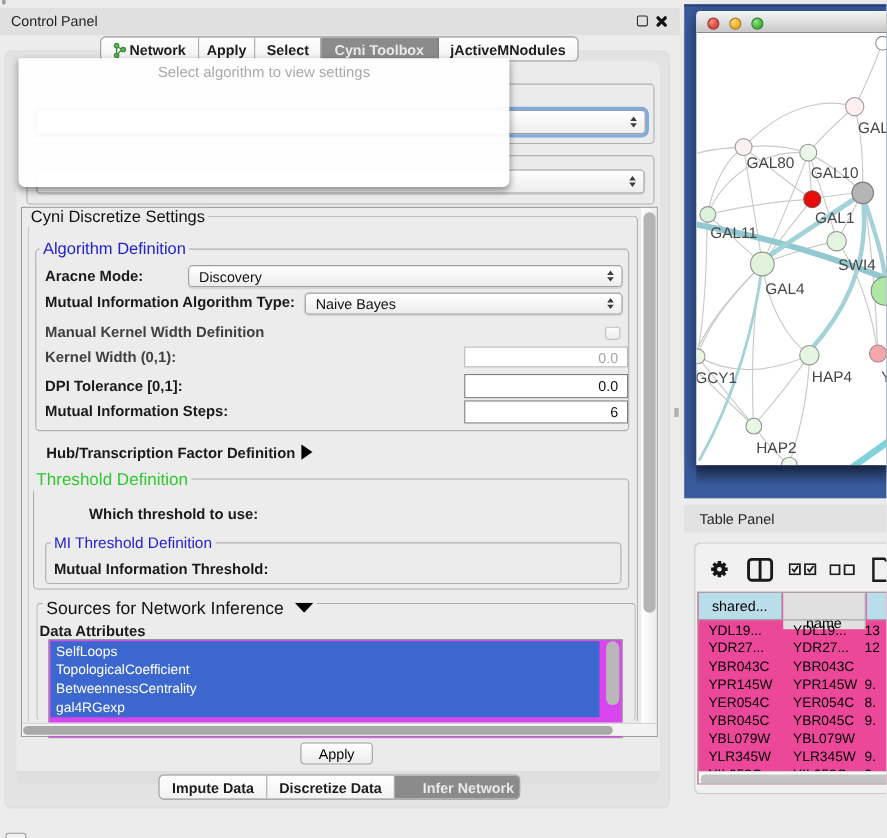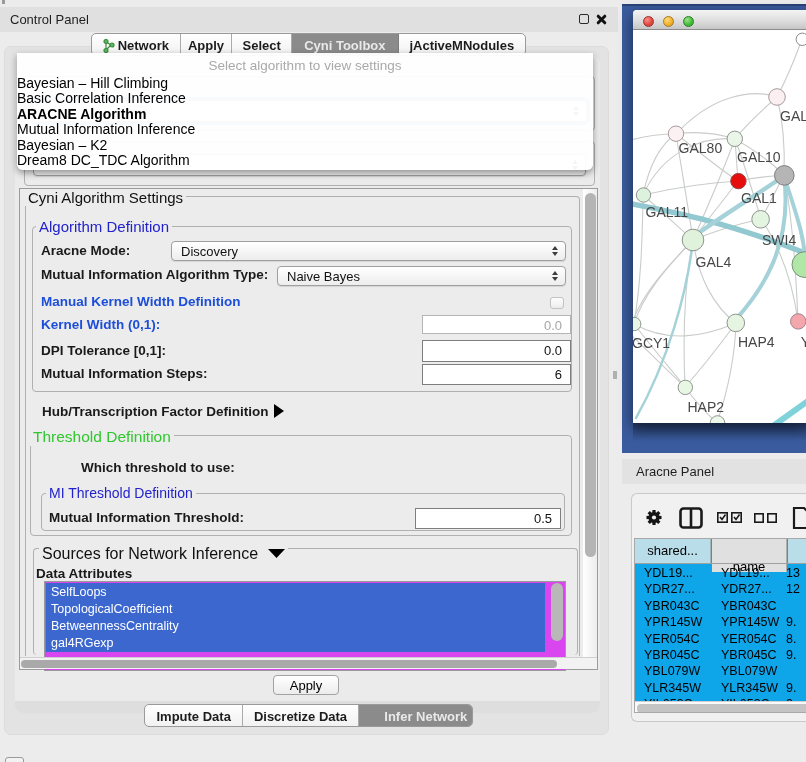--- a/index.html
+++ b/index.html
@@ -8,21 +8,21 @@
 .abs { position:absolute; }
 
 .tabgroup { display:flex; height:23px; border:1px solid #9a9a9a; border-radius:5px; overflow:hidden; background:linear-gradient(#ffffff,#f1f1f1); }
 .tab { display:flex; align-items:center; justify-content:center; padding-top:2px; font-size:13px; font-weight:bold; color:#1c1c1c; border-right:1px solid #aaaaaa; white-space:nowrap; }
 .tab:last-child { border-right:none; }
 .tab.sel { background:#8b8b8b; color:#e9e9e9; border-right-color:#7d7d7d; }
 
 .group { position:absolute; border:1px solid #b0b0b0; border-radius:4px; }
 .gtitle { position:absolute; background:#ececec; font-size:15px; padding:0 3px; white-space:nowrap; color:#111; }
 .lbl { position:absolute; font-size:13.5px; font-weight:bold; color:#1a1a1a; white-space:nowrap; }
-.lbl.dis { color:#1d4ed8; }
+.lbl.dis { color:#404040; }
 
 .combo { position:absolute; background:linear-gradient(#ffffff,#ededed); border:1px solid #9f9f9f; border-radius:4px; box-shadow:0 1px 1px rgba(0,0,0,0.1); font-size:13px; color:#111; display:flex; align-items:center; padding-left:9px; }
 .combo .arr { position:absolute; right:5px; top:0; bottom:0; width:10px; display:flex; flex-direction:column; align-items:center; justify-content:center; gap:2px; }
 .tri-u { width:0; height:0; border-left:3.5px solid transparent; border-right:3.5px solid transparent; border-bottom:4.5px solid #3c3c3c; }
 .tri-d { width:0; height:0; border-left:3.5px solid transparent; border-right:3.5px solid transparent; border-top:4.5px solid #3c3c3c; }
 .field { position:absolute; background:#fff; border:1px solid #7e7e7e; font-size:13px; color:#111; text-align:right; padding:2px 8px 0 0; }
 .field.dis { border:1px solid #b5b5b5; color:#a5a5a5; }
 </style>
 </head>
 <body>
@@ -68,21 +68,21 @@
   <div class="combo" style="left:33px;top:154px;width:553px;height:22px;">
       <span class="arr">
         <span class="tri-u"></span>
         <span class="tri-d"></span>
       </span>
     </div>
 
   <div class="abs" style="left:19px;top:188px;width:579px;height:482px;border:1px solid #9b9b9b;background:#ececec;"></div>
 
   <div class="group" style="left:25px;top:196px;width:555px;height:460px;border-bottom:none;border-radius:4px 4px 0 0;"></div>
-  <div class="gtitle" style="left:25px;top:189px;">Cyni Algorithm Settings</div>
+  <div class="gtitle" style="left:25px;top:189px;">Cyni Discretize Settings</div>
 
   <div class="group" style="left:32px;top:226px;width:540px;height:166px;"></div>
   <div class="gtitle" style="left:36px;top:218px;color:#2222cc;">Algorithm Definition</div>
 
   <div class="lbl" style="left:41px;top:243px;">Aracne Mode:</div>
   <div class="combo" style="left:171px;top:241px;width:395px;height:20px;">Discovery<span class="arr">
         <span class="tri-u"></span>
         <span class="tri-d"></span>
       </span></div>
 
@@ -108,21 +108,20 @@
   <div class="abs" style="left:274px;top:404px;width:0;height:0;border-top:7px solid transparent;border-bottom:7px solid transparent;border-left:10px solid #000;"></div>
 
   <div class="group" style="left:30px;top:435px;width:542px;height:101px;"></div>
   <div class="gtitle" style="left:30px;top:428px;color:#2ec82e;font-size:15.5px;">Threshold Definition</div>
 
   <div class="lbl" style="left:81px;top:460px;">Which threshold to use:</div>
 
   <div class="group" style="left:41px;top:493px;width:524px;height:38px;"></div>
   <div class="gtitle" style="left:46px;top:485px;color:#2222cc;font-size:14px;">MI Threshold Definition</div>
   <div class="lbl" style="left:49px;top:510px;">Mutual Information Threshold:</div>
-  <div class="field" style="left:415px;top:508px;width:146px;height:21px;">0.5</div>
 
   <div class="group" style="left:33px;top:548px;width:545px;height:107px;border-bottom:none;"></div>
   <div class="gtitle" style="left:39px;top:545px;font-size:16px;">Sources for Network Inference <span style="display:inline-block;width:5px;"></span><svg width="17" height="9" viewBox="0 0 17 9" style="margin-bottom:1px;">
         <path d="M0 0 L17 0 L8.5 9 Z" fill="#000"></path>
       </svg></div>
   <div class="lbl" style="left:36px;top:566px;">Data Attributes</div>
 
   <div class="abs" style="left:44px;top:581px;width:522px;height:90px;border:1px solid #9a9a9a;background:#d946ef;overflow:hidden;">
     <div style="position:absolute;left:0.5px;top:1px;width:499px;height:69px;background:#3c67cf;"></div>
     <div style="position:absolute;left:6px;top:2px;color:#fff;font-size:12.5px;line-height:17px;">SelfLoops<br>TopologicalCoefficient<br>BetweennessCentrality<br>gal4RGexp</div>
@@ -141,23 +140,22 @@
   <div class="abs tabgroup" style="left:144px;top:704px;width:329px;">
     <div class="tab" style="width:99px;">Impute Data</div>
     <div class="tab" style="width:116px;">Discretize Data</div>
     <div class="tab sel" style="width:114px;padding-left:21px;">Infer Network</div>
   </div>
 
   <div class="abs" style="left:5px;top:757px;width:19px;height:12px;border:1.5px solid #9a9a9a;background:#f2f2f2;border-radius:3px;"></div>
 
   <div class="abs" style="left:613px;top:371px;width:4px;height:8px;background:#b0b0b0;"></div>
 
-  <div class="abs" id="popup" style="left:17px;top:53px;width:576px;height:117px;background:rgba(255,255,255,0.95);border-radius:0 0 6px 6px;box-shadow:0 3px 7px rgba(0,0,0,0.4);">
+  <div class="abs" id="popup" style="left:17px;top:53px;width:446px;height:117px;background:rgba(255,255,255,0.95);border-radius:0 0 6px 6px;box-shadow:0 3px 7px rgba(0,0,0,0.4);">
     <div style="position:absolute;left:0;right:0;top:5px;text-align:center;font-size:13.5px;color:#a9a9a9;">Select algorithm to view settings</div>
-    <div style="position:absolute;left:0px;top:22.5px;font-size:14px;color:#000;line-height:15.5px;">Bayesian – Hill Climbing<br>Basic Correlation Inference<br><b>ARACNE Algorithm</b><br>Mutual Information Inference<br>Bayesian – K2<br>Dream8 DC_TDC Algorithm</div>
   </div>
 
   <div class="abs" style="left:622px;top:4px;width:184px;height:449px;background:#3a5b9d;border-top:2px solid #2a4377;"></div>
 
   <div class="abs" id="netframe" style="left:633px;top:10px;width:173px;height:413px;background:#fff;border-radius:4px 0 0 0;box-shadow:0 5px 14px rgba(0,0,0,0.55);">
     <div style="position:absolute;left:0;top:0;width:173px;height:20px;background:linear-gradient(#f4f4f4,#dedede 55%,#c6c6c6);border-bottom:1px solid #8c8c8c;border-radius:4px 0 0 0;"></div>
     <div style="position:absolute;left:10px;top:6px;width:11px;height:11px;border-radius:50%;background:radial-gradient(circle at 35% 30%, #f99289,#e24b42 55%,#c63832);border:0.5px solid #9f2f2a;"></div>
     <div style="position:absolute;left:30px;top:6px;width:11px;height:11px;border-radius:50%;background:radial-gradient(circle at 35% 30%, #fcd97e,#f2b42e 55%,#d3961f);border:0.5px solid #a87a1d;"></div>
     <div style="position:absolute;left:50px;top:6px;width:11px;height:11px;border-radius:50%;background:radial-gradient(circle at 35% 30%, #9fe08d,#47bf3c 55%,#2f9e2c);border:0.5px solid #287f26;"></div>
     <div id="canvas" style="position:absolute;left:0;top:21px;width:173px;height:392px;overflow:hidden;">
@@ -235,21 +233,21 @@
           <text x="167.8" y="316">YD</text>
           <text x="54.5" y="380.5">HAP2</text>
         </g>
       </svg>
     </div>
   </div>
 
   <div class="abs" style="left:633px;top:423px;width:173px;height:18px;background:linear-gradient(rgba(10,20,40,0.5),rgba(10,20,40,0));"></div>
 
   <div class="abs" style="left:622px;top:459px;width:184px;height:25px;background:#e2e2e2;"></div>
-  <div class="abs" style="left:636px;top:464px;font-size:13px;color:#1f1f1f;">Aracne Panel</div>
+  <div class="abs" style="left:636px;top:464px;font-size:13px;color:#1f1f1f;">Table Panel</div>
 
   <div class="abs" style="left:631px;top:493px;width:175px;height:229px;background:#f1f1f1;border:1px solid #c9c9c9;border-radius:6px 0 0 6px;border-right:none;"></div>
 
   <svg class="abs" style="left:646px;top:510px;" width="16" height="15" viewBox="0 0 16 15">
     <g fill="#151515">
       <rect x="6.4" y="0" width="3.2" height="15"></rect>
       <rect x="0.5" y="5.9" width="15" height="3.2"></rect>
       <rect x="6.4" y="0" width="3.2" height="15" transform="rotate(45 8 7.5)"></rect>
       <rect x="6.4" y="0" width="3.2" height="15" transform="rotate(-45 8 7.5)"></rect>
       <circle cx="8" cy="7.5" r="5.6"></circle>
@@ -267,21 +265,21 @@
     <path d="M17 5 L19 7.5 L22.5 2.5" fill="none" stroke="#1a1a1a" stroke-width="1.6"></path>
   </svg>
   <svg class="abs" style="left:754px;top:513px;" width="24" height="10" viewBox="0 0 24 10">
     <rect x="0.8" y="0.8" width="8.4" height="8.4" fill="none" stroke="#1a1a1a" stroke-width="1.6"></rect>
     <rect x="13.8" y="0.8" width="8.4" height="8.4" fill="none" stroke="#1a1a1a" stroke-width="1.6"></rect>
   </svg>
   <svg class="abs" style="left:792px;top:506px;" width="14" height="24" viewBox="0 0 14 24">
     <path d="M2 2 L12 2 L16 6 L16 22 L2 22 Z" fill="none" stroke="#1a1a1a" stroke-width="2.2"></path>
   </svg>
 
-  <div class="abs" style="left:634px;top:538px;width:172px;height:175px;border:1px solid #a8a8a8;border-right:none;background:#0ea5e9;overflow:hidden;">
+  <div class="abs" style="left:634px;top:538px;width:172px;height:175px;border:1px solid #a8a8a8;border-right:none;background:#ec4899;overflow:hidden;">
     <div style="position:absolute;left:0;top:0;height:24px;width:76px;background:#b9dde9;border-right:1px solid #9fb6bd;text-align:center;font-size:13px;padding-top:4px;">shared...</div>
     <div style="position:absolute;left:77px;top:0;height:33px;width:75px;background:#e0e0e0;border-right:1px solid #adadad;text-align:center;font-size:13px;padding-top:20px;">name</div>
     <div style="position:absolute;left:153px;top:0;height:24px;width:19px;background:#b9dde9;font-size:13px;padding-top:4px;"></div>
     <div style="position:absolute;left:0;top:24px;width:172px;border-top:1px solid #a0a0a0;"></div>
     <div id="rows" style="position:absolute;left:0;top:25px;width:172px;font-size:12.5px;color:#000;">
       <div style="position:relative;height:16.4px;">
           <span style="position:absolute;left:9px;top:2px;">YDL19...</span>
           <span style="position:absolute;left:86px;top:2px;">YDL19...</span>
           <span style="position:absolute;left:151px;top:2px;">13</span>
         </div>

